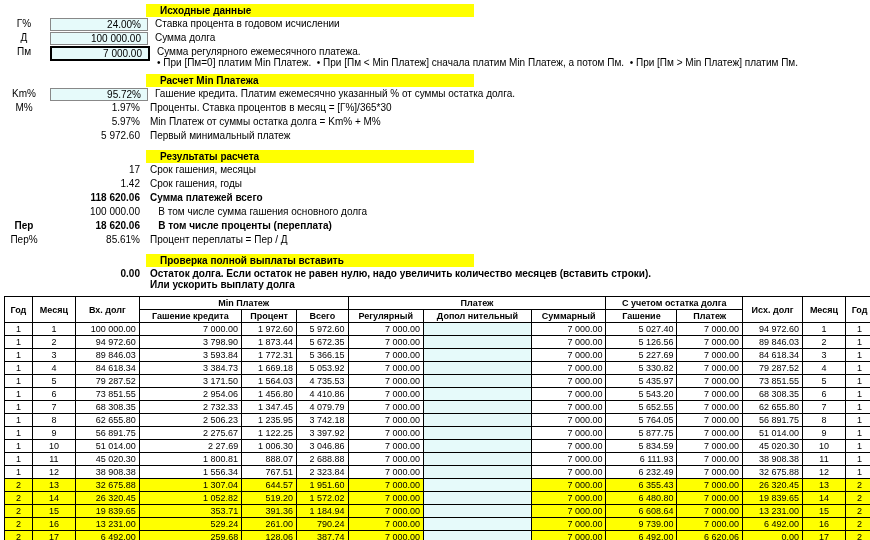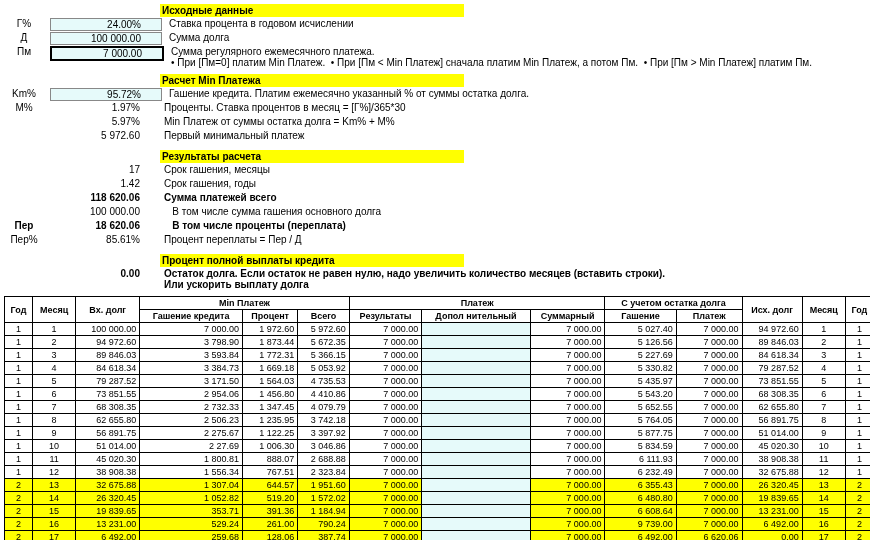--- a/index.html
+++ b/index.html
@@ -7,39 +7,39 @@
     font-size: 10px;
     margin: 0;
     padding: 4px;
     background: #fff;
     color: #000;
     width: 870px;
   }
   .section-title {
     background: #ffff00;
     font-weight: bold;
-    padding: 1px 2px;
+    padding: 1px 14px;
     margin: 0;
     width: 300px;
   }
   .row {
     display: flex;
     align-items: flex-start;
     min-height: 14px;
   }
   .row.bold { font-weight: bold; }
   .lbl {
     width: 40px;
     text-align: center;
     padding-right: 6px;
   }
   .val {
     width: 90px;
     text-align: right;
-    padding-right: 20px;
+    padding-right: 6px;
   }
   .desc {
     flex: 1;
     padding-left: 4px;
     white-space: pre-wrap;
   }
   .cyan-cell {
     background: #e6fafa;
     border: 1px solid #888;
     margin-right: 3px;
@@ -145,21 +145,21 @@
       <div class="desc">   В том числе проценты (переплата)</div>
     </div>
     <div class="row">
       <div class="lbl">Пер%</div>
       <div class="val">85.61%</div>
       <div class="desc">Процент переплаты = Пер / Д</div>
     </div>
     <div class="row gap-top">
       <div class="lbl"></div>
       <div class="val"></div>
-      <div class="section-title">Процент полной выплаты кредита</div>
+      <div class="section-title">Проверка полной выплаты вставить</div>
     </div>
     <div class="row bold">
       <div class="lbl"></div>
       <div class="val">0.00</div>
       <div class="desc">Остаток долга. Если остаток не равен нулю, надо увеличить количество месяцев (вставить строки).
 Или ускорить выплату долга</div>
     </div>
   </div>
 
 <table class="data">
@@ -172,21 +172,21 @@
       <th colspan="3">Платеж</th>
       <th colspan="2">С учетом остатка долга</th>
       <th rowspan="2">Исх. долг</th>
       <th rowspan="2">Месяц</th>
       <th rowspan="2">Год</th>
     </tr>
     <tr>
       <th>Гашение кредита</th>
       <th>Процент</th>
       <th>Всего</th>
-      <th>Результаты</th>
+      <th>Регулярный</th>
       <th>Допол нительный</th>
       <th>Суммарный</th>
       <th>Гашение</th>
       <th>Платеж</th>
     </tr>
   </thead>
   <tbody id="tbody">
       <tr>
         <td>1</td>
         <td>1</td>

